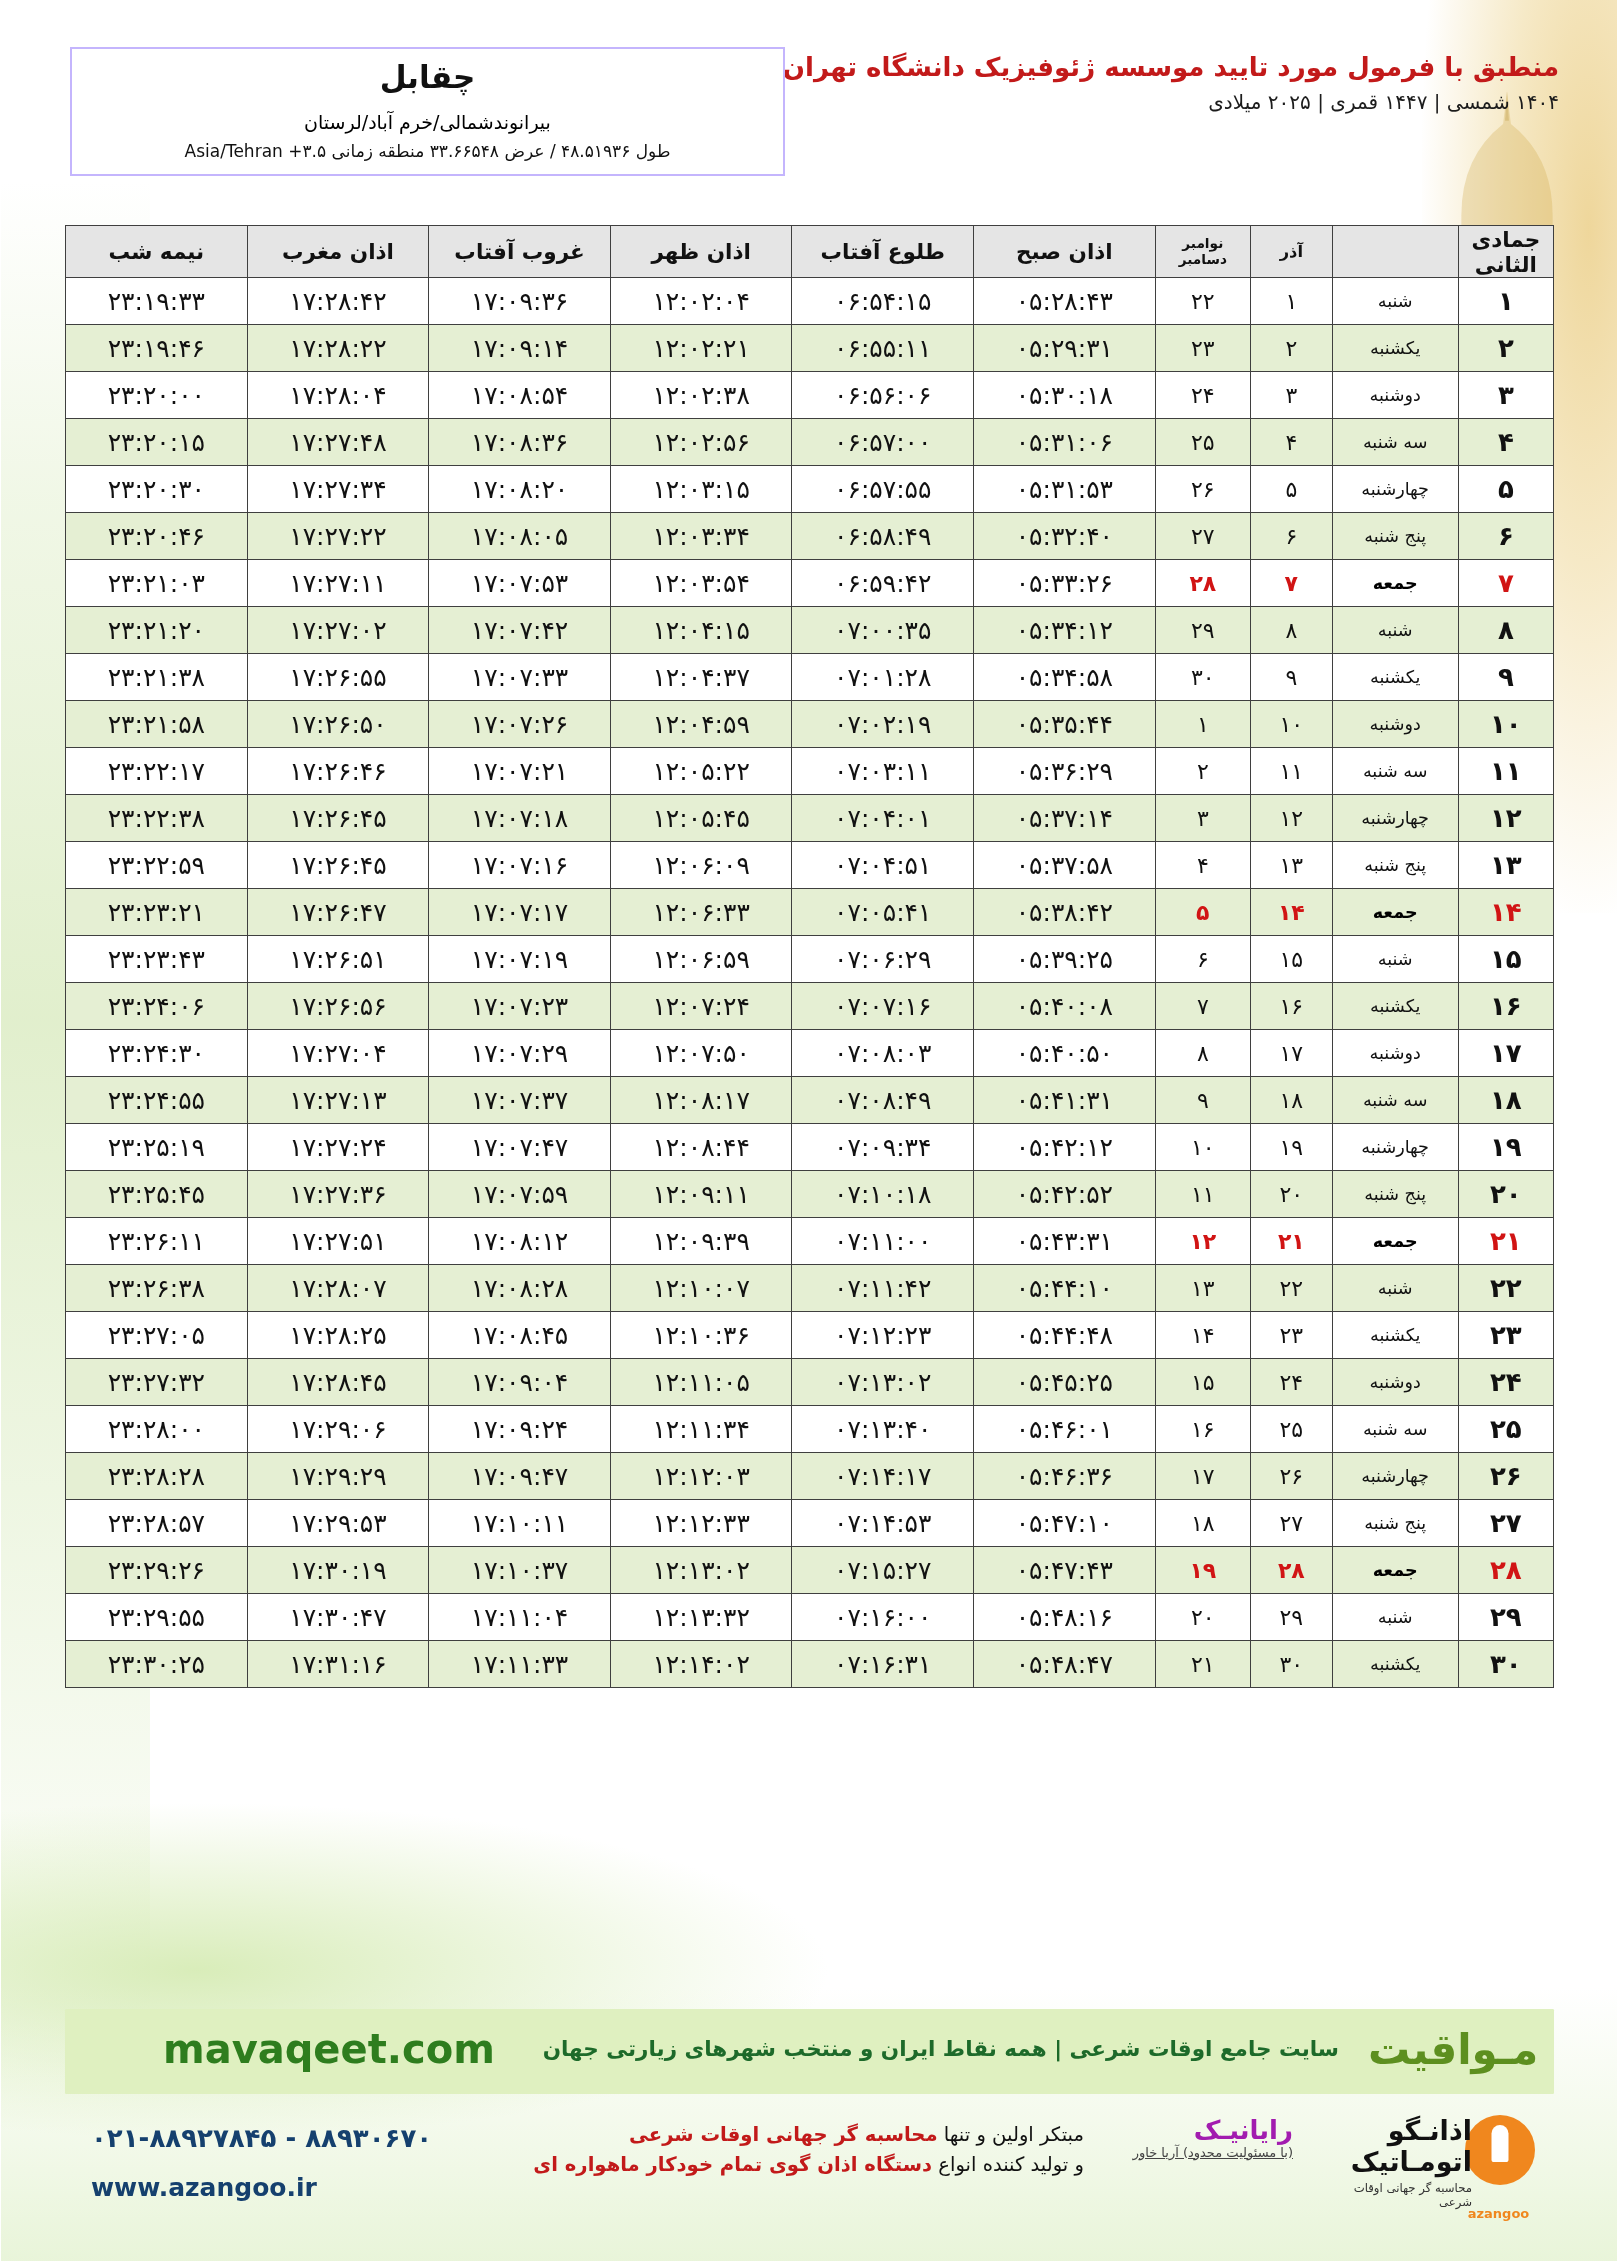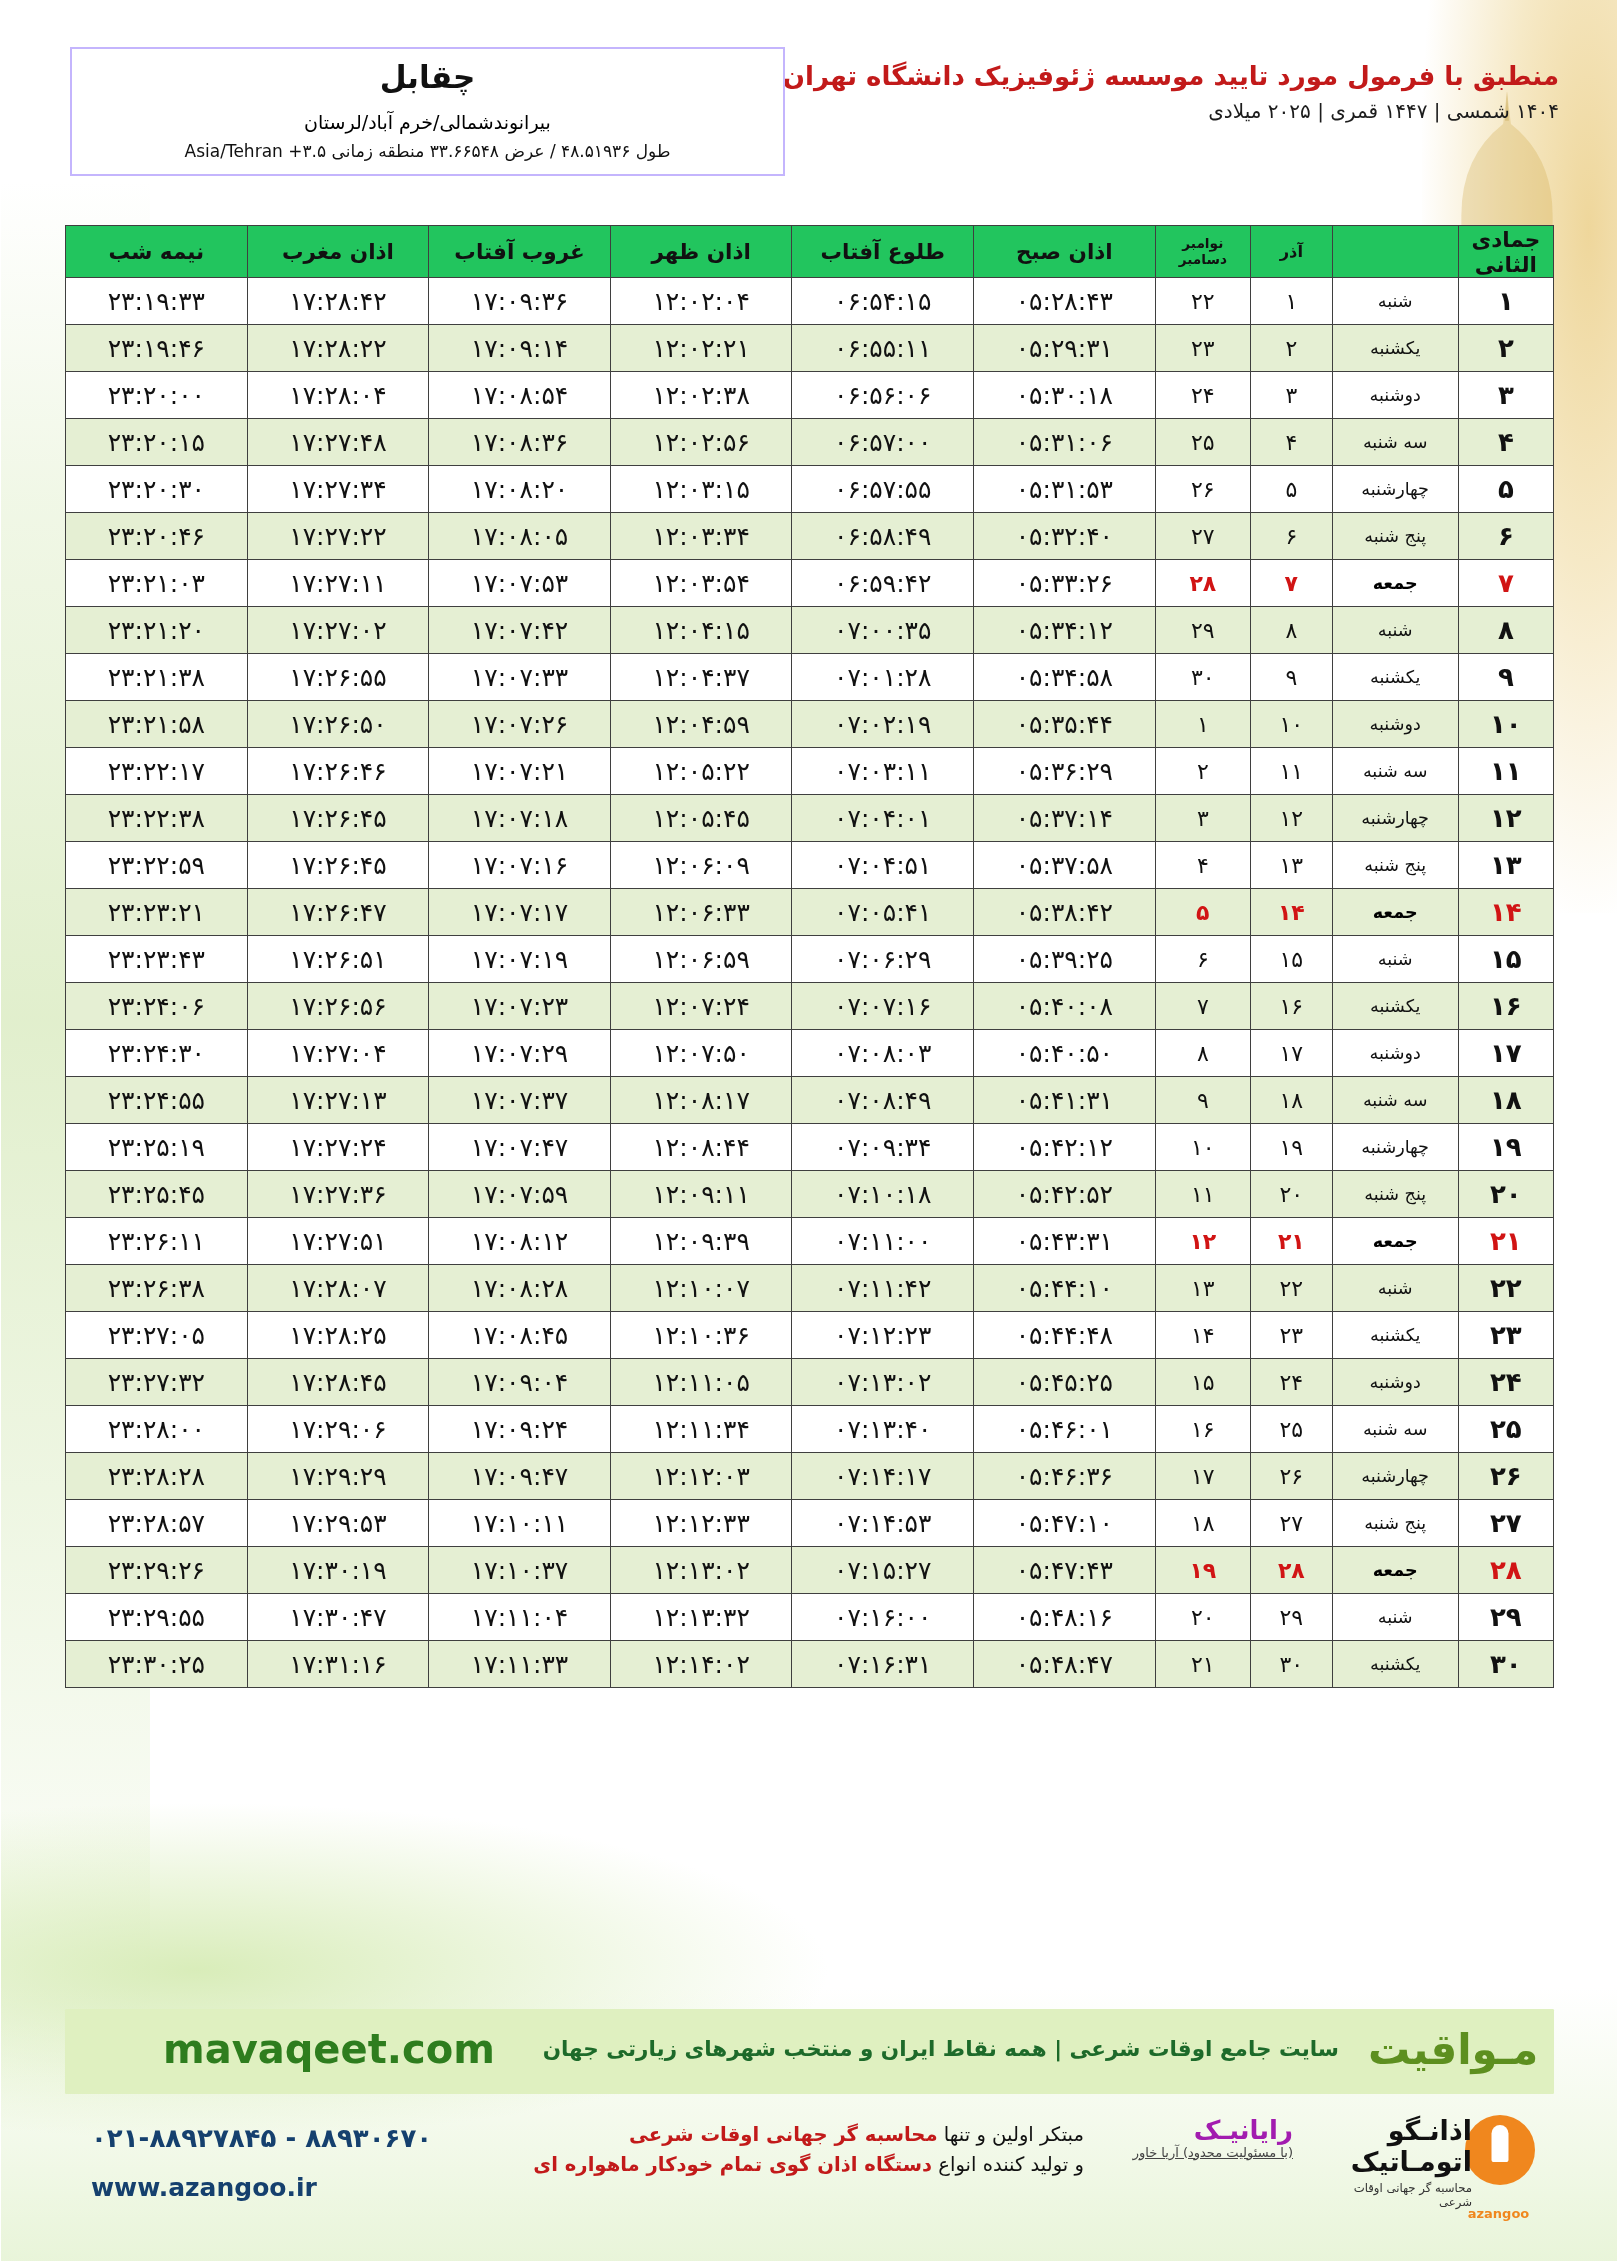--- a/index.html
+++ b/index.html
@@ -80,21 +80,21 @@
     font-size: 51px;
     font-weight: bold;
     color: #1c1c1c;
     line-height: 1.05;
     letter-spacing: -0.7px;
   }
   .title-sub {
     font-size: 26px;
     font-weight: bold;
     color: #c21a1a;
-    margin-top: 18px;
+    margin-top: 9px;
     line-height: 1.1;
   }
   .title-dates {
     font-size: 20px;
     color: #1c1c1c;
     margin-top: 9px;
     direction: rtl;
   }
 
   .city-box {
@@ -148,21 +148,21 @@
     width: 1489px;
     table-layout: fixed;
   }
   table.times td, table.times th {
     border: 1.3px solid #3f3f3f;
     text-align: center;
     font-family: "DejaVu Sans", "Liberation Sans", sans-serif;
   }
 
   thead th {
-    background: #22c55e;
+    background: #e5e5e5;
     color: #111;
     font-size: 21.5px;
     font-weight: bold;
     height: 51px;
     padding: 0 2.6px;
   }
   thead th.small {
     font-size: 16.3px;
   }
   thead th.tiny {

